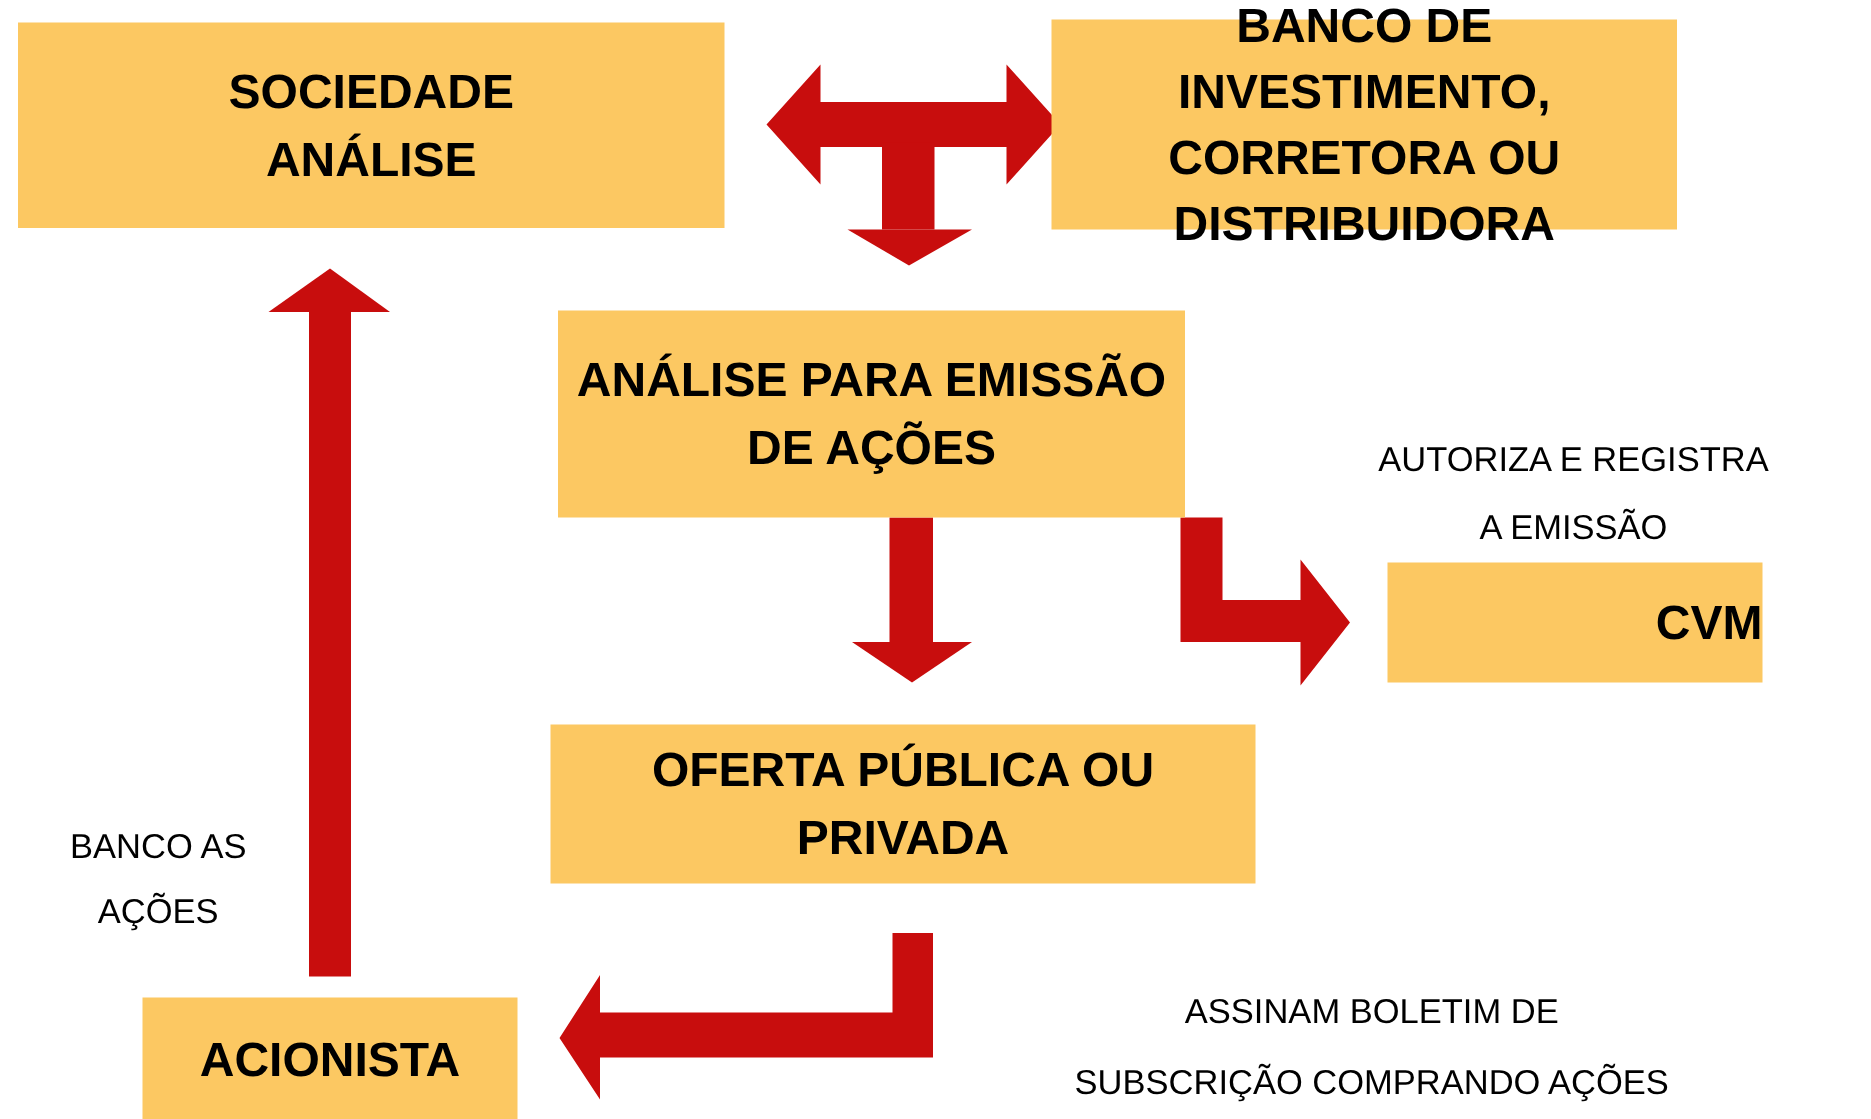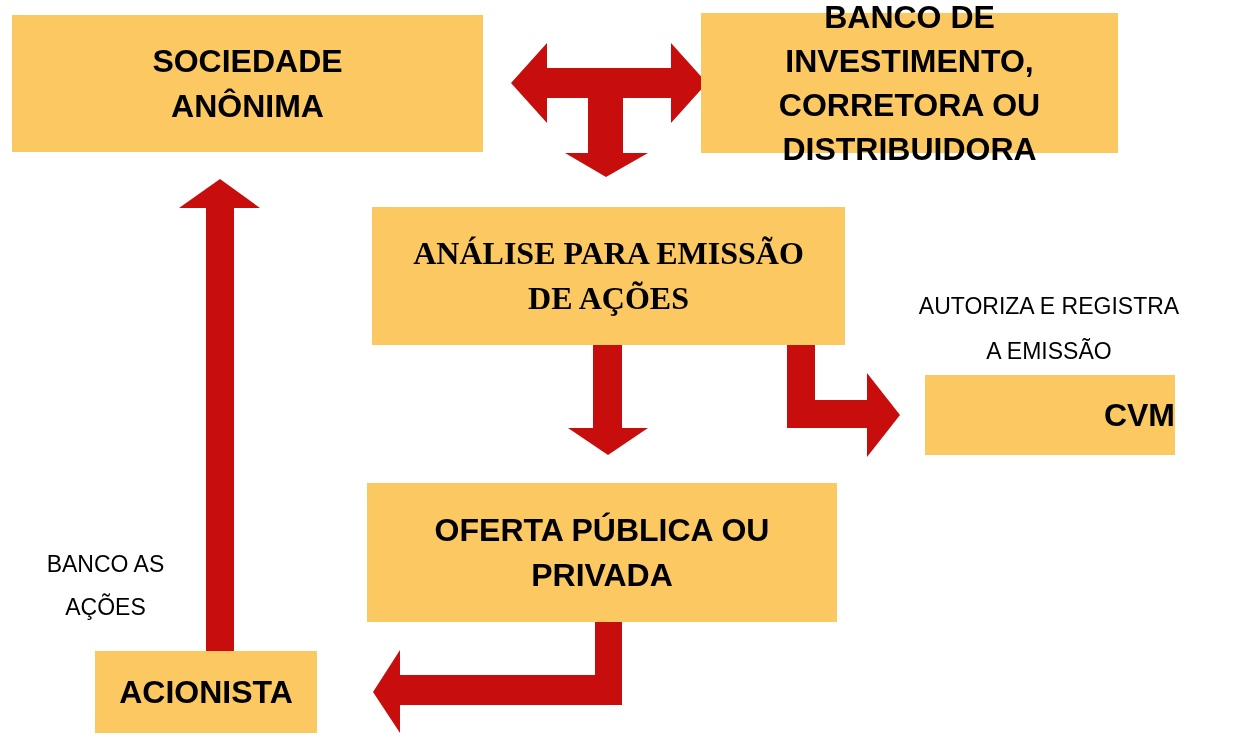--- a/index.html
+++ b/index.html
@@ -62,51 +62,55 @@
     <polygon points="595,622 622,622 622,705 400,705 400,733 373,692 400,650 400,675 595,675"></polygon>
 
     <g>
       <rect x="206" y="206" width="28" height="445"></rect>
       <polygon points="179,208 260,208 220,179"></polygon>
     </g>
   </svg>
 
   <div class="node" style="left:12px;top:15px;width:471px;height:137px;">
     <span>SOCIEDADE
-ANÔNIMA</span>
+ANÁLISE</span>
   </div>
 
   <div class="node" style="left:701px;top:13px;width:417px;height:140px;line-height:44px;">
     <span>BANCO DE INVESTIMENTO,
 CORRETORA OU
 DISTRIBUIDORA</span>
   </div>
 
-  <div class="node" style="left:372px;top:207px;width:473px;height:138px;font-family:Liberation Serif, serif;">
+  <div class="node" style="left:372px;top:207px;width:418px;height:138px;">
     <span>ANÁLISE PARA EMISSÃO
 DE AÇÕES</span>
   </div>
 
   <div class="node" style="left:925px;top:375px;width:250px;height:80px;justify-content:flex-end;">
     <span>CVM</span>
   </div>
 
-  <div class="node" style="left:367px;top:483px;width:470px;height:139px;">
+  <div class="node" style="left:367px;top:483px;width:470px;height:106px;">
     <span>OFERTA PÚBLICA OU
 PRIVADA</span>
   </div>
 
-  <div class="node" style="left:95px;top:651px;width:222px;height:82px;">
+  <div class="node" style="left:95px;top:665px;width:250px;height:82px;">
     <span>ACIONISTA</span>
   </div>
 
   <div class="annotation" style="left:850px;top:284px;width:398px;">
     <span>AUTORIZA E REGISTRA
 A EMISSÃO</span>
   </div>
 
   <div class="annotation" style="left:8px;top:543px;width:195px;line-height:43px;">
     <span>BANCO AS
 AÇÕES</span>
   </div>
 
+  <div class="annotation" style="left:612px;top:651px;width:605px;line-height:47px;">
+    <span>ASSINAM BOLETIM DE
+SUBSCRIÇÃO COMPRANDO AÇÕES</span>
+  </div>
 
 </div>
 
 </body></html>

